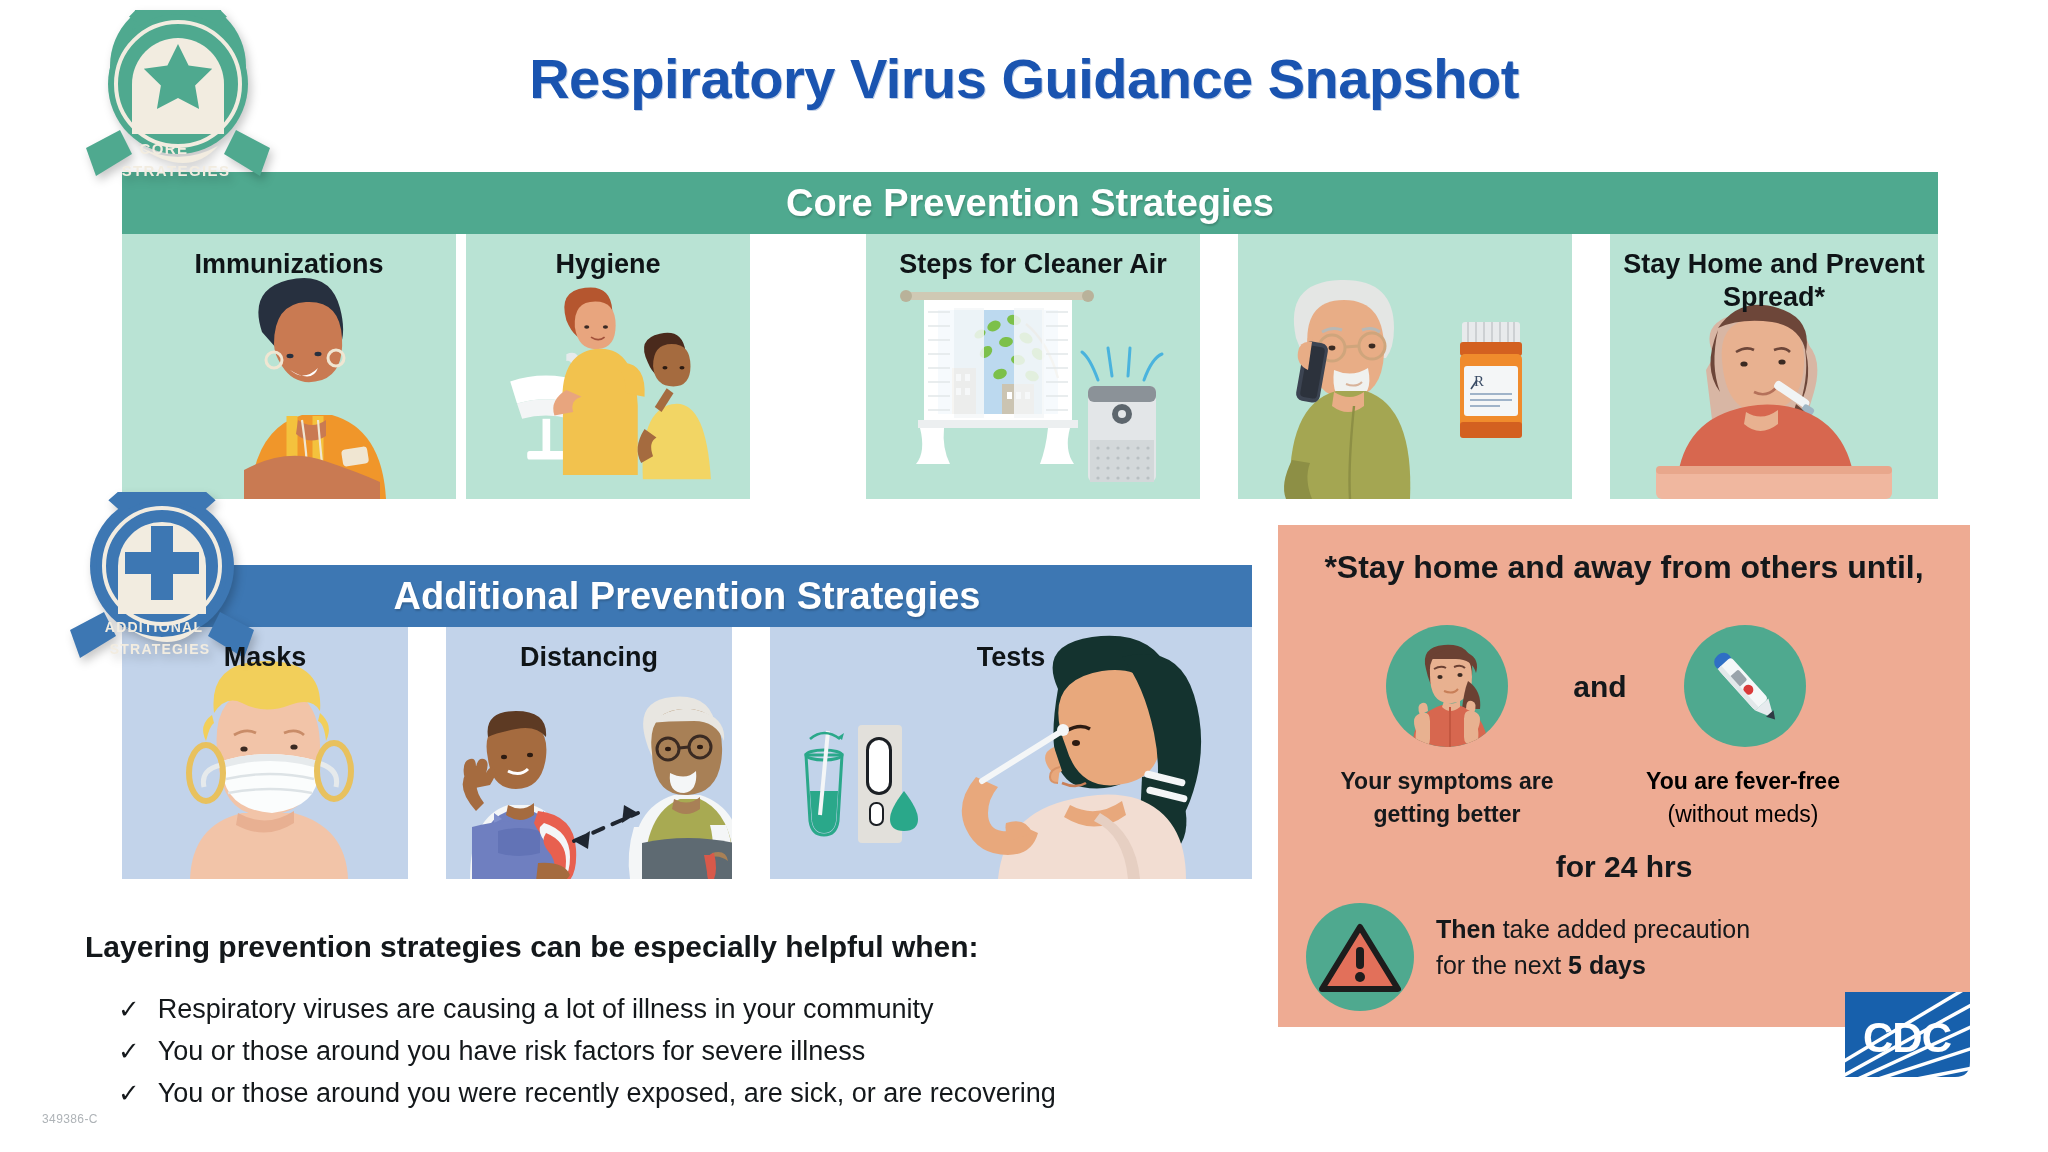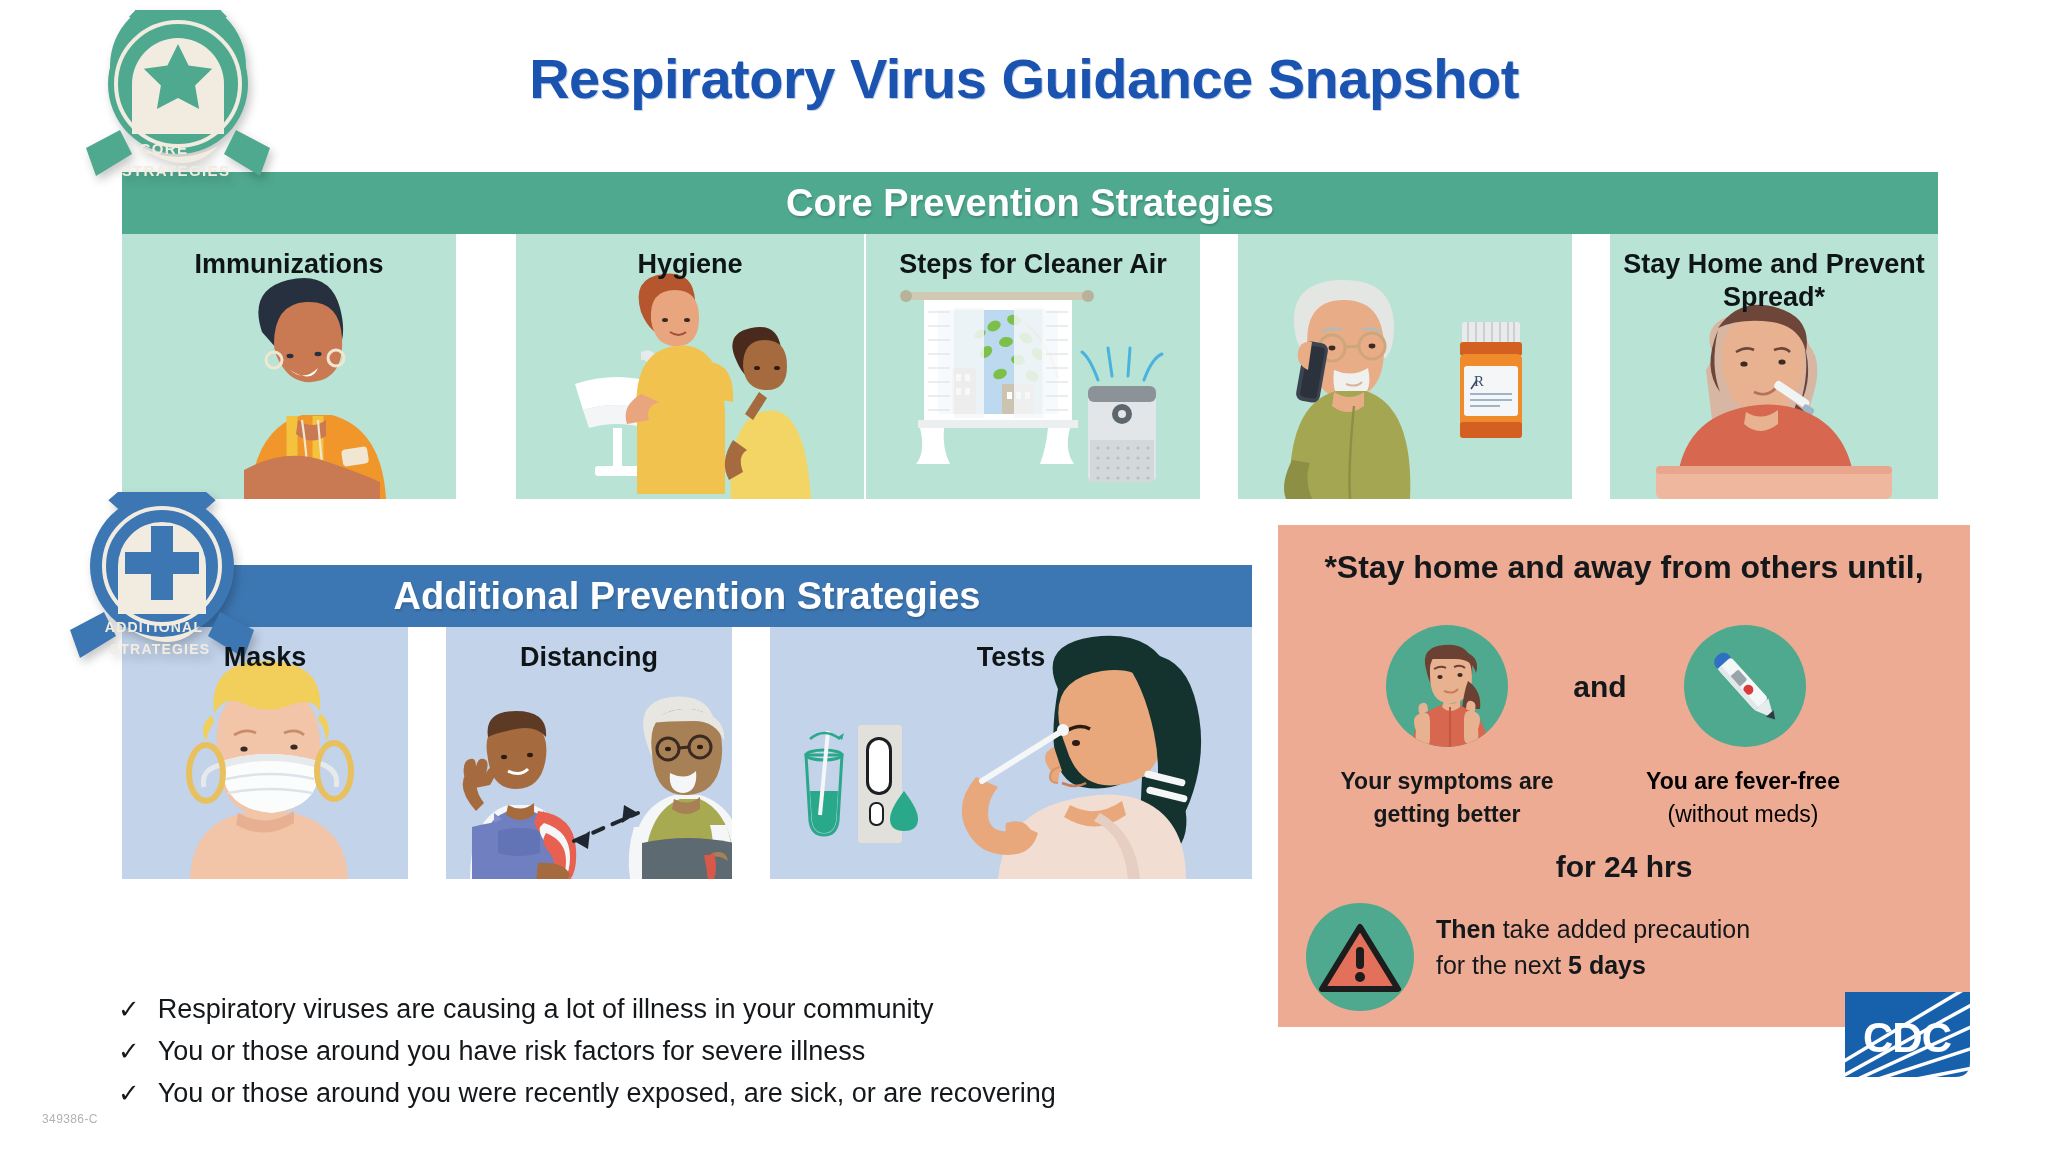--- a/index.html
+++ b/index.html
@@ -125,21 +125,21 @@
         <path d="M170 182 l0 83 M196 182 l0 83" stroke="#f4c23d" stroke-width="11"></path>
         <path d="M176 186 q14 10 28 0 l0 16 q-16 10 -30 -2 z" fill="#c97a52"></path>
         <path d="M180 186 q8 54 4 79 M196 186 q4 48 8 79" stroke="#f0e6d2" stroke-width="2.2" fill="none"></path>
         <ellipse cx="190" cy="238" rx="7" ry="9" fill="#f0e6d2"></ellipse>
         <path d="M122 236 q40 -22 78 -10 q36 12 58 22 l0 17 l-136 0 z" fill="#c97a52"></path>
         <rect x="220" y="214" width="26" height="17" rx="4" fill="#f0e6d2" transform="rotate(-9 233 222)"></rect>
       </g>
     </svg>
   </div>
 
-  <div class="panel core-panel" style="left:516px;width:348px;">
+  <div class="panel core-panel" style="left:466px;width:284px;">
     <div class="cap">Hygiene</div>
     <svg viewBox="0 0 334 265" style="position:absolute;left:0;top:0;width:100%;height:100%;">
       <g>
         <path d="M52 150 q42 -14 84 0 l-8 26 q-34 -10 -68 0 z" fill="#ffffff"></path>
         <path d="M60 176 q34 -10 68 0 l-6 18 q-28 -8 -56 0 z" fill="#f3f5f6"></path>
         <rect x="90" y="194" width="9" height="40" fill="#ffffff"></rect>
         <rect x="72" y="232" width="46" height="10" rx="3" fill="#ffffff"></rect>
         <path d="M118 118 q14 -6 16 10 l0 24 l-8 0 l0 -20 q-4 -8 -8 -6 z" fill="#e6eaec"></path>
         <path d="M122 150 l0 14 M128 152 l0 12" stroke="#9fd8e8" stroke-width="2.4"></path>
         <path d="M118 78 q-10 -34 22 -38 q30 -4 32 26 q2 30 -16 36 q-26 6 -38 -24 z" fill="#b5562f"></path>
@@ -556,20 +556,21 @@
         <path d="M-6 72 L128 -8"></path>
         <path d="M-6 86 L128 12"></path>
         <path d="M2 92 L128 34"></path>
         <path d="M18 92 L128 56"></path>
         <path d="M46 92 L128 76"></path>
       </g>
       <text x="62" y="60" text-anchor="middle" font-family="'Liberation Sans',sans-serif" font-weight="bold" font-size="42" fill="#ffffff" letter-spacing="-1">CDC</text>
     </svg>
   </div>
 
+  <div class="layer-head">Layering prevention strategies can be especially helpful when:</div>
 
   <div class="chk-row" style="top:994px;">
     <span class="chk-mark">✓</span>
     <span>Respiratory viruses are causing a lot of illness in your community</span>
   </div>
   <div class="chk-row" style="top:1036px;">
     <span class="chk-mark">✓</span>
     <span>You or those around you have risk factors for severe illness</span>
   </div>
   <div class="chk-row" style="top:1078px;">

